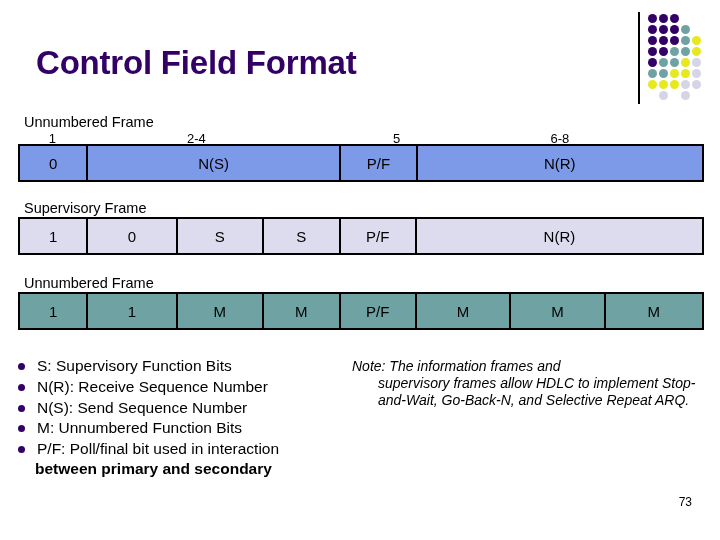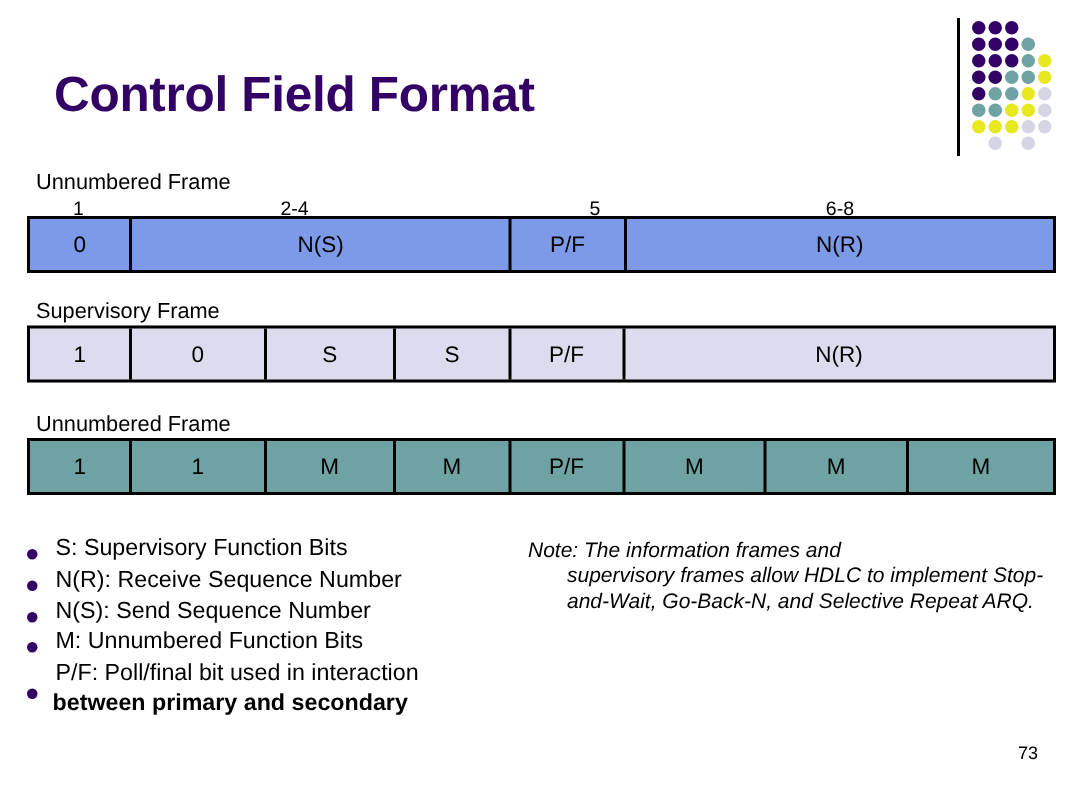--- a/index.html
+++ b/index.html
@@ -109,21 +109,21 @@
 
   
   #bullets {
     position: absolute;
     left: 18px;
     top: 356px;
     width: 330px;
   }
   .bullet-item {
     display: flex;
-    align-items: center;
+    align-items: flex-start;
     margin-bottom: 1px;
   }
   .bullet-marker {
     flex: 0 0 auto;
     width: 7px;
     height: 7px;
     border-radius: 50%;
     background: #330066;
     margin-top: 7px;
     margin-right: 12px;

